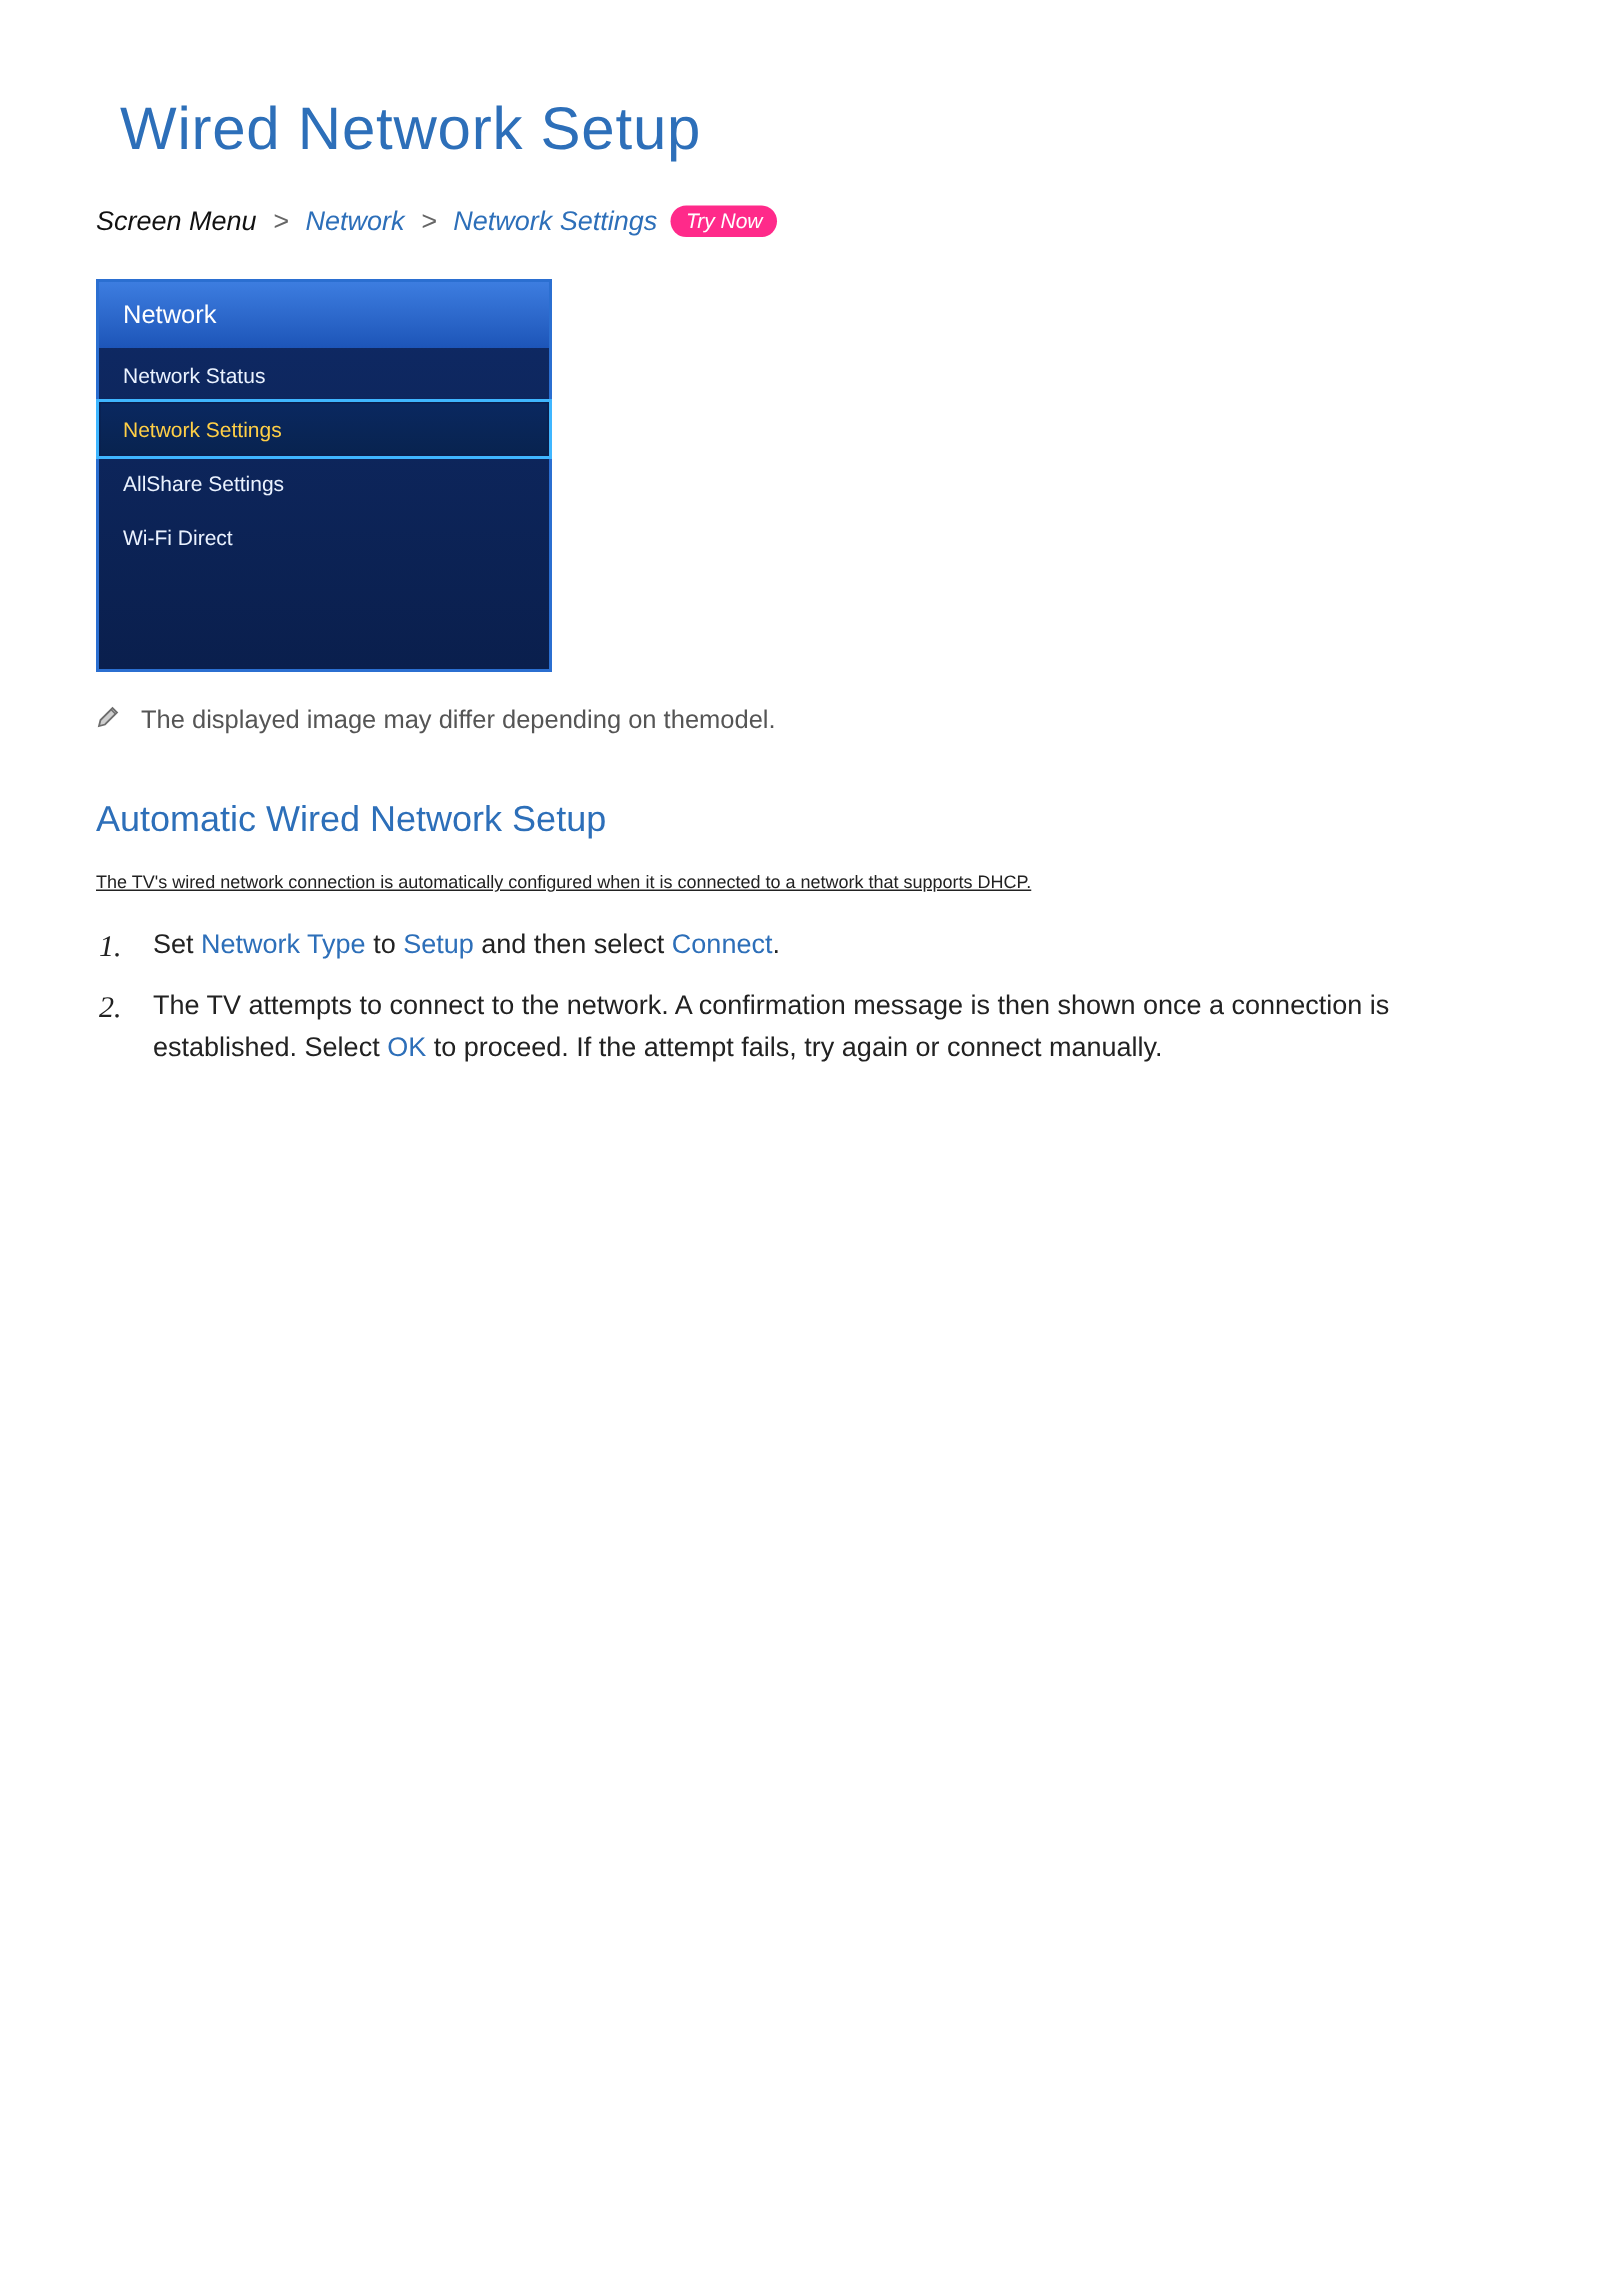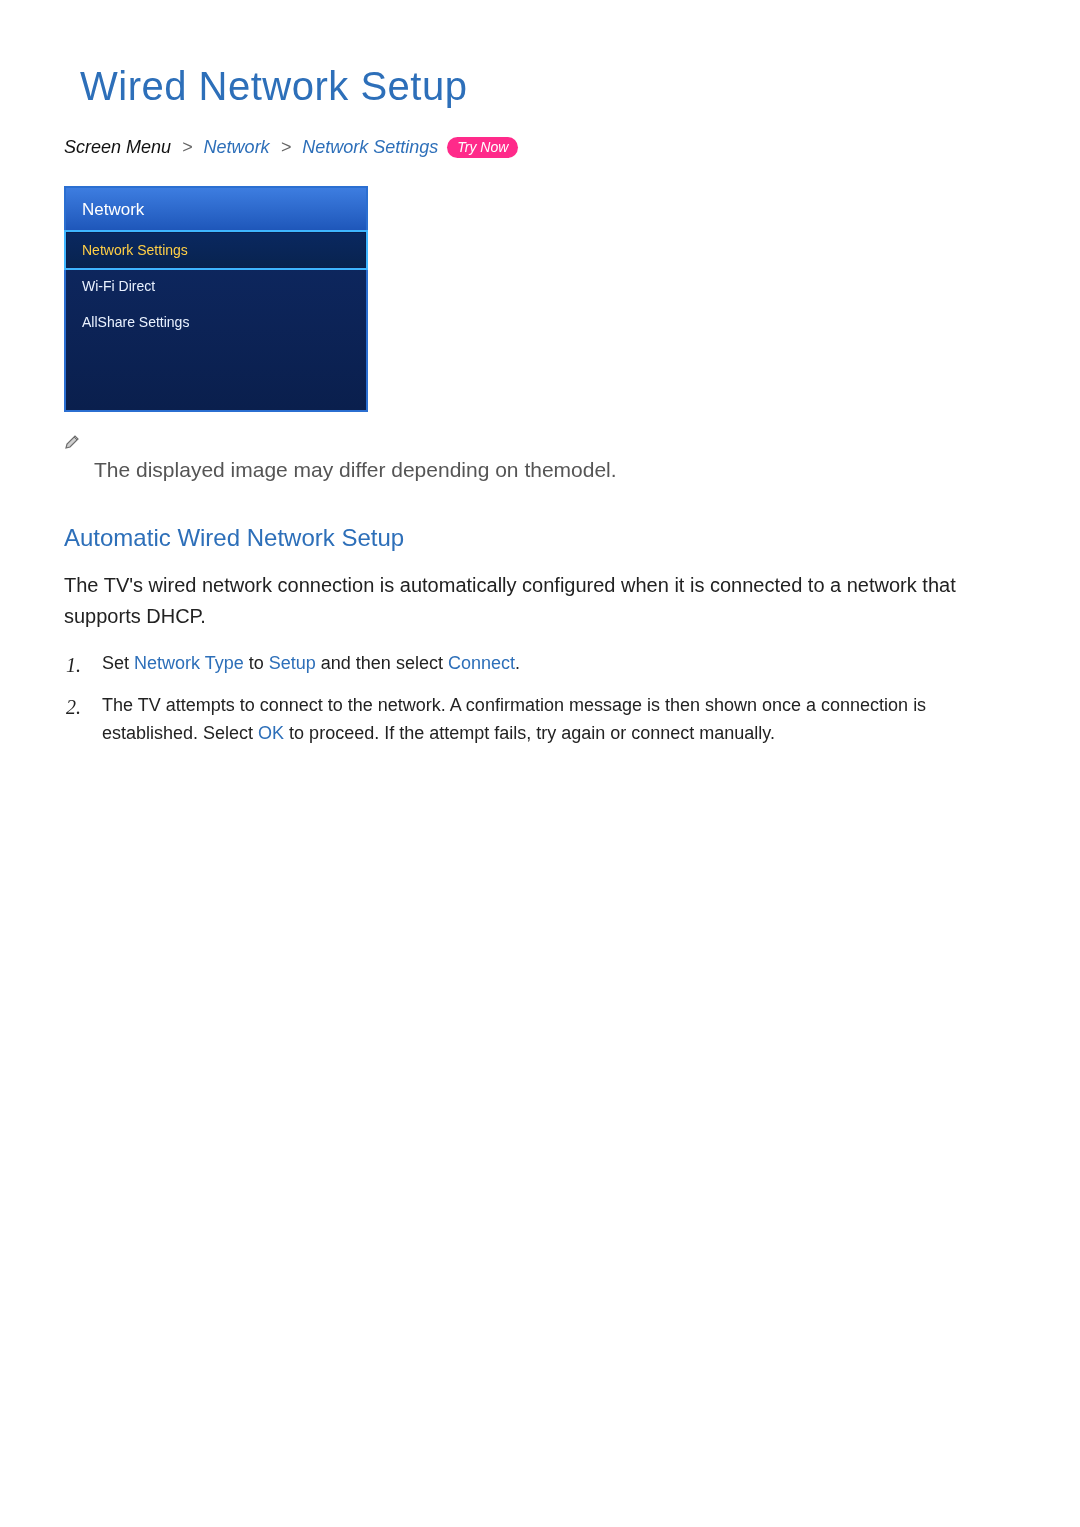--- a/index.html
+++ b/index.html
@@ -70,32 +70,33 @@
     box-shadow:inset 0 0 0 1px #0a1f4d;
     background:linear-gradient(#0a2860,#08234f);
     margin:-2px;
   }
   .tv-item .value{color:#d9e6ff;}
   .tv-spacer{height:70px;}
 
   
   .note-row{display:flex;align-items:flex-start;gap:14px;margin-bottom:42px;}
   .note-row .pencil{flex:0 0 auto;color:#6d6d6d;}
-  .note-row .note-text{color:var(--grey);font-size:21px;margin-top:24px;}
+  .note-row .note-text{color:var(--grey);font-size:17px;}
 
   h2.sub-title{
     color:var(--blue-text);
     font-size:24px;
     font-weight:500;
     margin:0 0 18px 0;
   }
   p.intro{
-    font-size:20px;
+    font-size:12px;
     line-height:1.55;
     margin:0 0 18px 0;
+    text-decoration:underline;
   }
   ol.steps{
     padding-left:0;
     margin:0;
     list-style:none;
     counter-reset:step;
   }
   ol.steps>li{
     counter-increment:step;
     font-size:18px;
@@ -126,30 +127,34 @@
   <span class="sep">&gt;</span>
   <span class="link">Network</span>
   <span class="sep">&gt;</span>
   <span class="link">Network Settings</span>
   <span class="try-now">Try Now</span>
 </div>
 
 <div class="tv-panel">
   <div class="tv-title">Network</div>
 
+  <div class="tv-item">
+    <span>Network Status</span>
+    <span class="value"></span>
+  </div>
   <div class="tv-item highlight">
     <span>Network Settings</span>
     <span class="value"></span>
   </div>
   <div class="tv-item">
-    <span>Wi-Fi Direct</span>
+    <span>AllShare Settings</span>
     <span class="value"></span>
   </div>
   <div class="tv-item">
-    <span>AllShare Settings</span>
+    <span>Wi-Fi Direct</span>
     <span class="value"></span>
   </div>
   <div class="tv-spacer"></div>
 </div>
 
 <div class="note-row">
   <span class="pencil">
     <svg width="16" height="16" viewBox="0 0 16 16" fill="none">
       <path d="M2 14 L3 10 L11 2 L14 5 L6 13 Z" stroke="#6d6d6d" stroke-width="1.2" fill="#cfcfcf"></path>
       <path d="M10 3 L13 6" stroke="#6d6d6d" stroke-width="1"></path>

